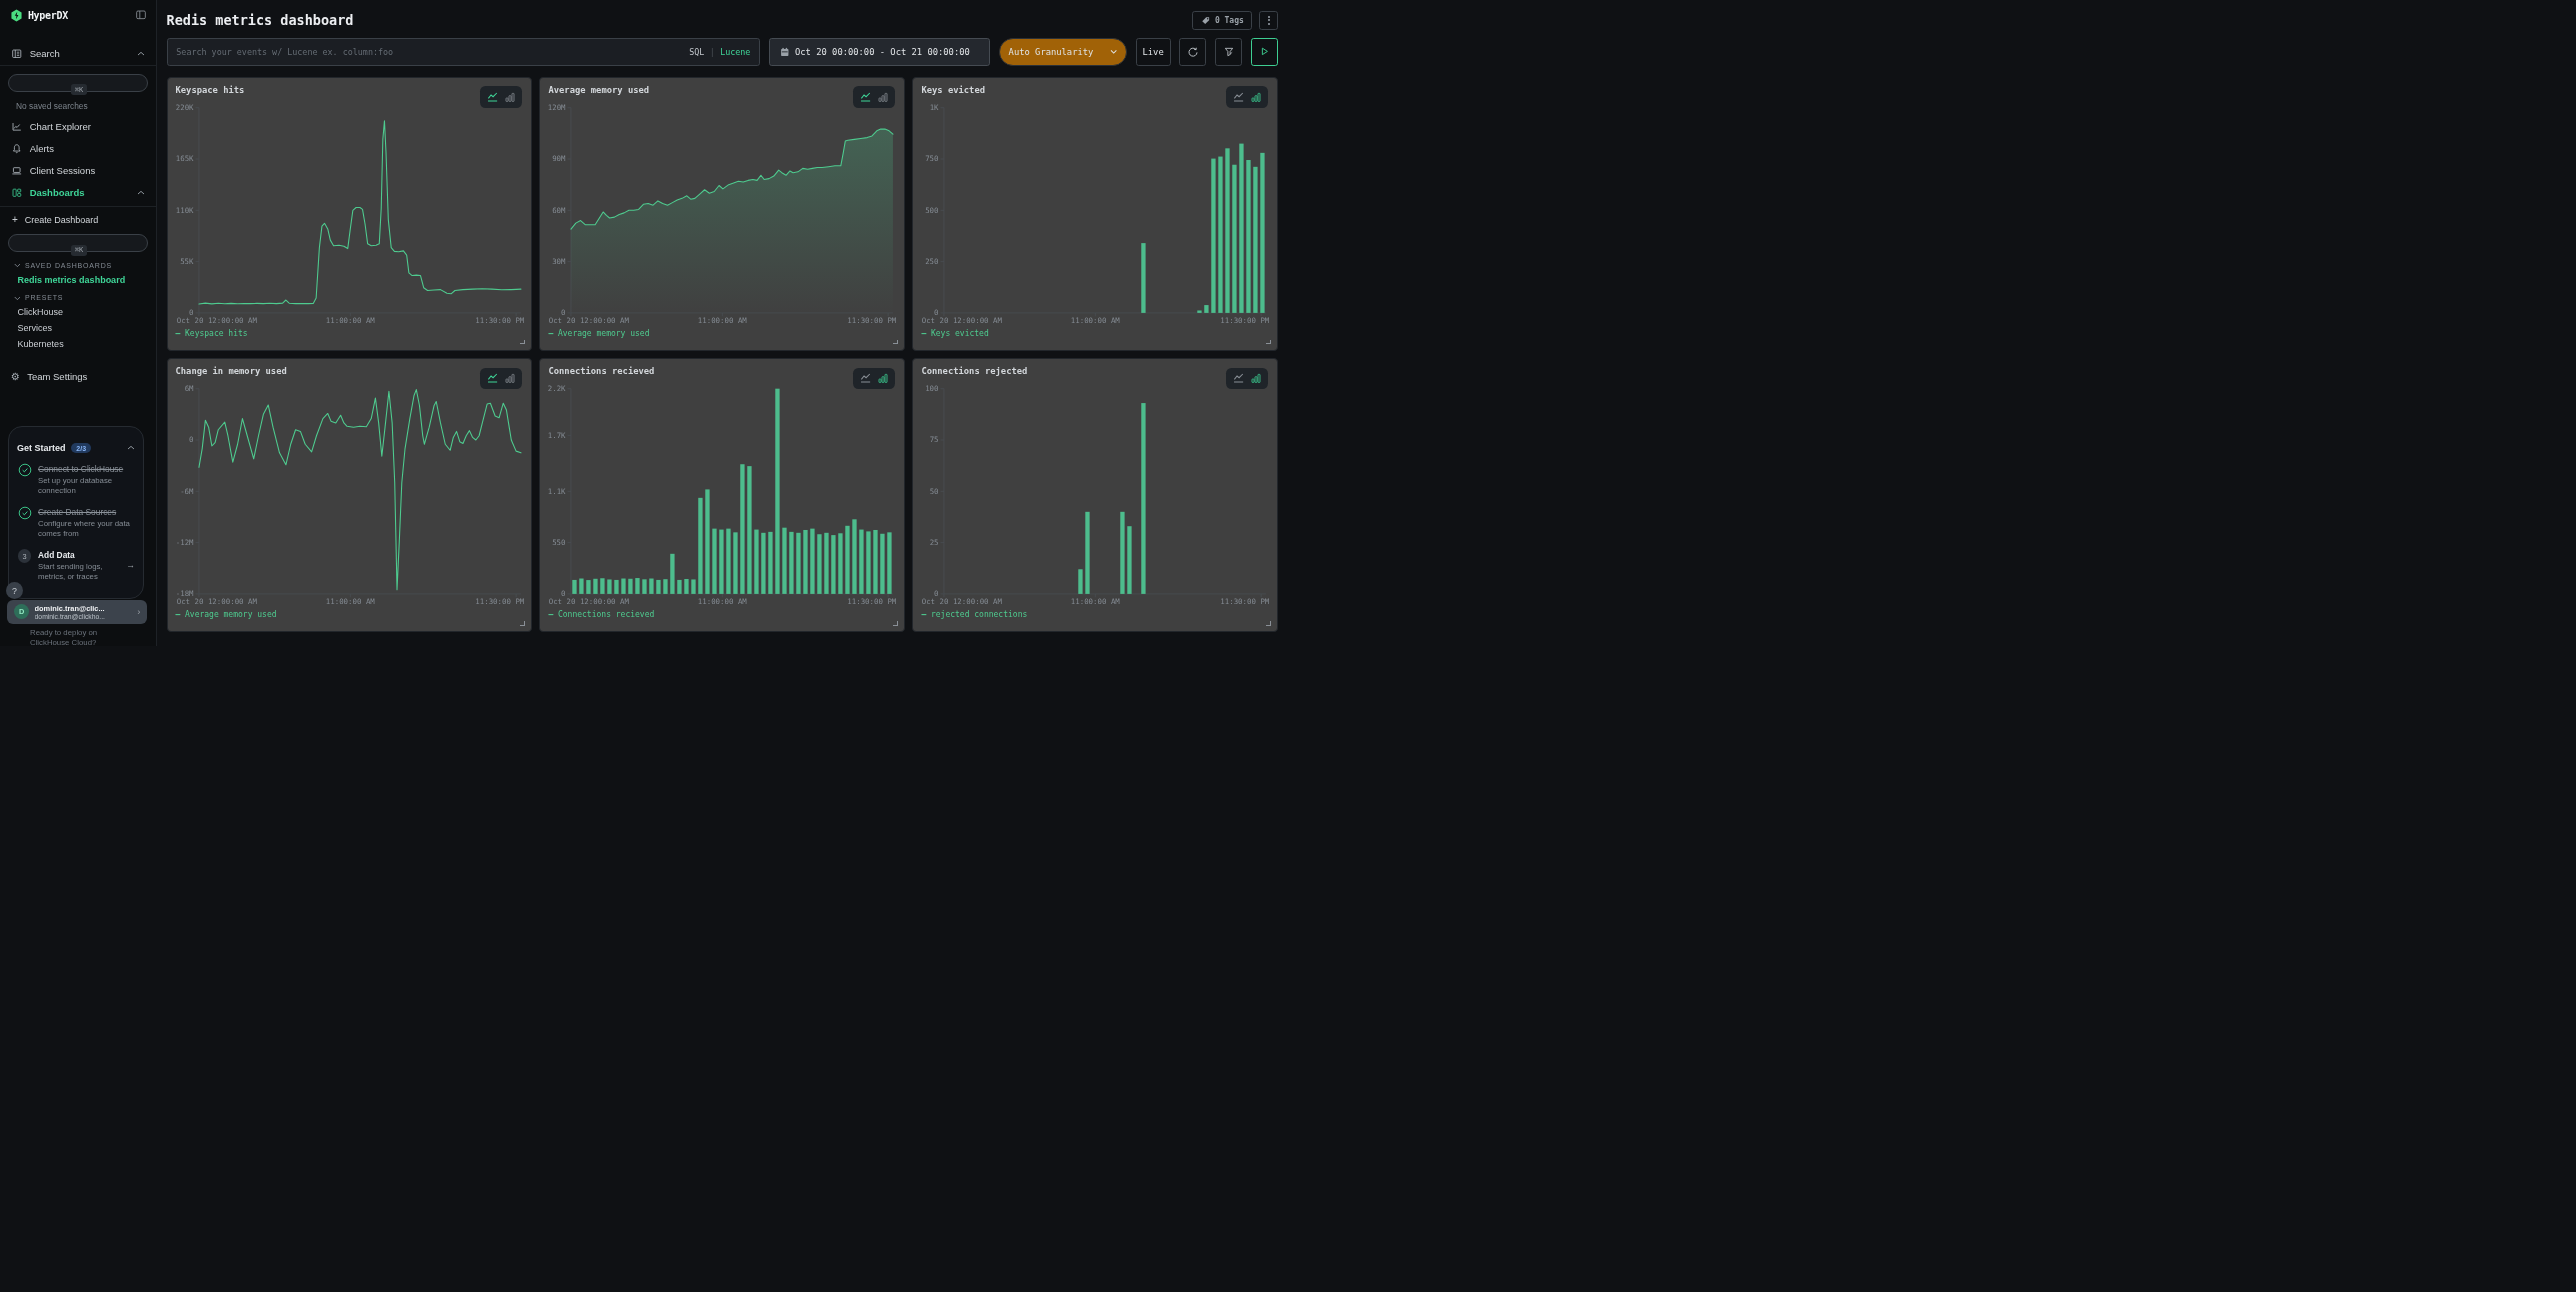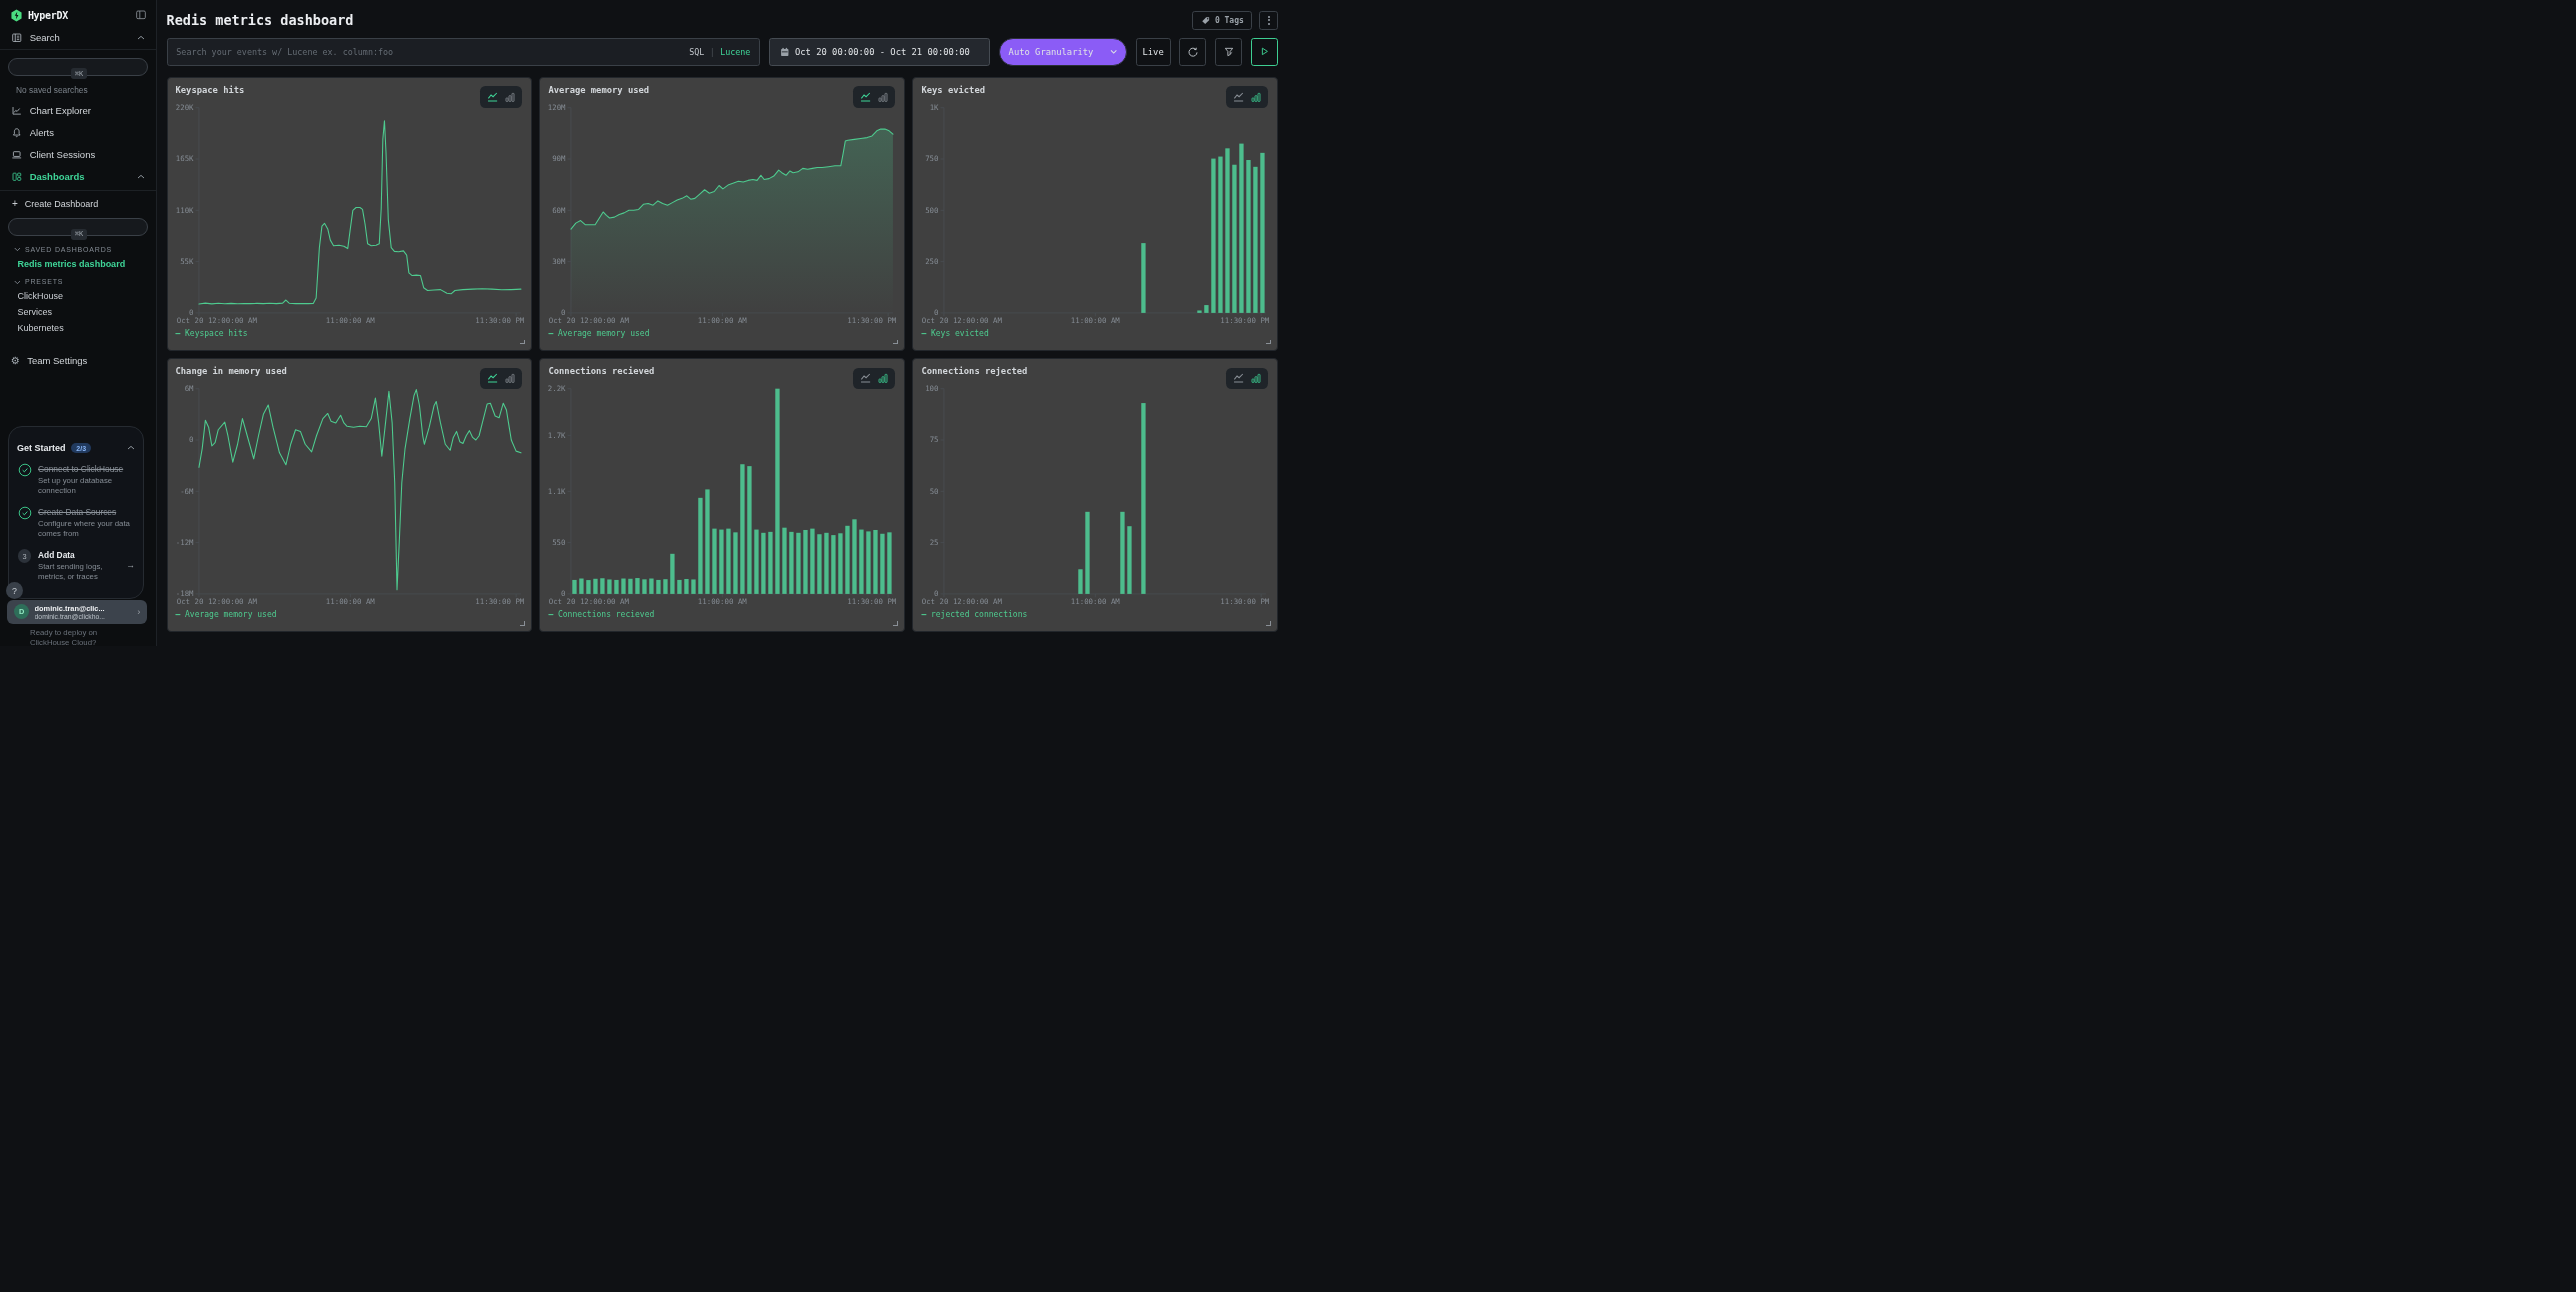--- a/index.html
+++ b/index.html
@@ -15,21 +15,21 @@
     position:relative; width:157px; min-width:157px; height:646px;
     background:#0c0e10; border-right:0.7px solid #1e2227;
   }
   .brand-row { display:flex; align-items:center; padding:8.8px 9.5px 0 9.5px; }
   .brand-row .logo { width:13px; height:13px; }
   .brand-name { margin-left:5.4px; font-weight:bold; font-size:10px; color:#f2f4f6; flex:1; font-family:"DejaVu Sans Mono",monospace; letter-spacing:-0.3px;}
   .icon-btn-plain { background:none; border:none; cursor:pointer; display:flex; align-items:center; }
 
   .side-row { display:flex; align-items:center; gap:7.4px; padding:0 10.8px; height:21.6px; font-size:9.5px; color:#d3d7db; cursor:pointer; }
   .side-row svg { flex:none; }
-  .search-head { margin-top:4px; height:24px; border-bottom:0.7px solid #1d2125; }
+  .search-head { margin-top:20px; height:24px; border-bottom:0.7px solid #1d2125; }
   .search-head .lbl { flex:1; }
 
   .pill {
     margin:8px 8px 0 8px; height:18px; border:0.7px solid #3a4047; border-radius:9.5px;
     background:#16191d; display:flex; align-items:center; gap:4.7px; padding:0 4.7px 0 6.8px; cursor:pointer;flex-direction:column;
   }
   .pill .ph { flex:1; font-size:8.4px; color:#697078; font-family:"DejaVu Sans Mono",monospace; white-space:nowrap; overflow:hidden; }
   .kbd { background:#262b31; color:#9aa1a8; font-size:7px; border-radius:2.7px; padding:1.4px 3.4px; font-family:"DejaVu Sans Mono",monospace; }
 
   .muted-row { padding:9.5px 10.8px 4px 16px; font-size:8.4px; color:#7d848c; }
@@ -92,21 +92,21 @@
 
   .toolbar { display:flex; align-items:stretch; gap:8.8px; margin-top:8px; height:28px; }
   .search-box { flex:1; display:flex; align-items:center; background:#1b1e23; border:0.7px solid #3a4047; border-radius:2.7px; padding:0 8.8px; gap:6.8px; }
   .search-box input { flex:1; background:none; border:none; outline:none; color:#c7ccd1; font-family:"DejaVu Sans Mono",monospace; font-size:8.4px; }
   .search-box input::placeholder { color:#646b73; }
   .lang-toggle { display:flex; gap:5.4px; font-family:"DejaVu Sans Mono",monospace; font-size:8.4px; }
   .lang-sql { color:#c3c8cd; cursor:pointer; }
   .lang-sep { color:#4a5056; }
   .lang-lucene { color:#3fd598; cursor:pointer; }
   .date-box { display:flex; align-items:center; gap:6px; background:#24282e; border:0.7px solid #454b52; border-radius:2.7px; padding:0 9.5px; font-family:"DejaVu Sans Mono",monospace; font-size:8.8px; color:#e3e6e9; cursor:pointer; width:221px; }
-  .gran-box { display:flex; align-items:center; justify-content:space-between; background:#8b5cf6; border:0.7px solid #2b3036; border-radius:14px; padding:0 8.8px; font-family:"DejaVu Sans Mono",monospace; font-size:8.8px; color:#dfe3e6; width:128px; cursor:pointer; }
+  .gran-box { display:flex; align-items:center; justify-content:space-between; background:#a16207; border:0.7px solid #2b3036; border-radius:14px; padding:0 8.8px; font-family:"DejaVu Sans Mono",monospace; font-size:8.8px; color:#dfe3e6; width:128px; cursor:pointer; }
   .tb-btn { display:flex; align-items:center; justify-content:center; background:none; border:0.7px solid #3a4047; border-radius:2.7px; color:#e3e6e9; font-family:"DejaVu Sans Mono",monospace; font-size:8.8px; cursor:pointer; }
   .live-btn { width:35px; }
   .sq { width:27px; }
   .play-btn { border-color:#3ecf92; }
 
   .grid { margin-top:10.8px; display:grid; grid-template-columns:repeat(3,1fr); grid-template-rows:274px 274px; gap:7.4px; }
   .panel { position:relative; background:#404040; border:0.7px solid #22262b; border-radius:4px; padding:7.4px 8px; overflow:hidden; }
   .panel-title { font-family:"DejaVu Sans Mono",monospace; font-size:8.8px; color:#d3d7db; }
   .view-toggle { position:absolute; top:8.8px; right:8.8px; background:#1f2429; border-radius:5.4px; padding:5.4px 6.8px; display:flex; align-items:center; gap:7.4px; }
   .vt { background:none; border:none; cursor:pointer; display:flex; color:#8a9097; }

